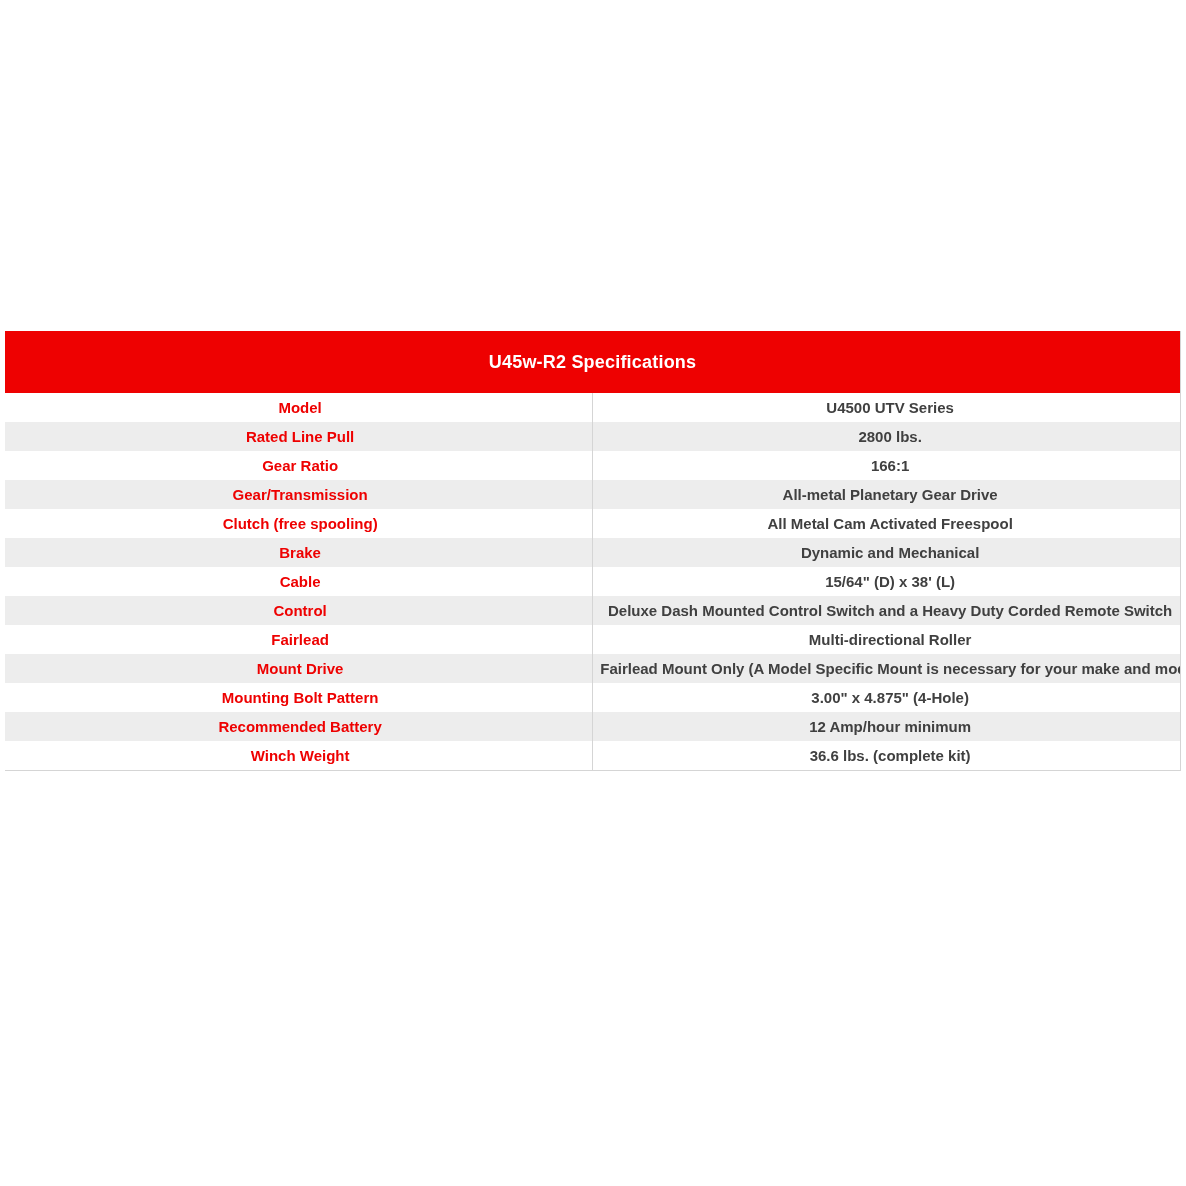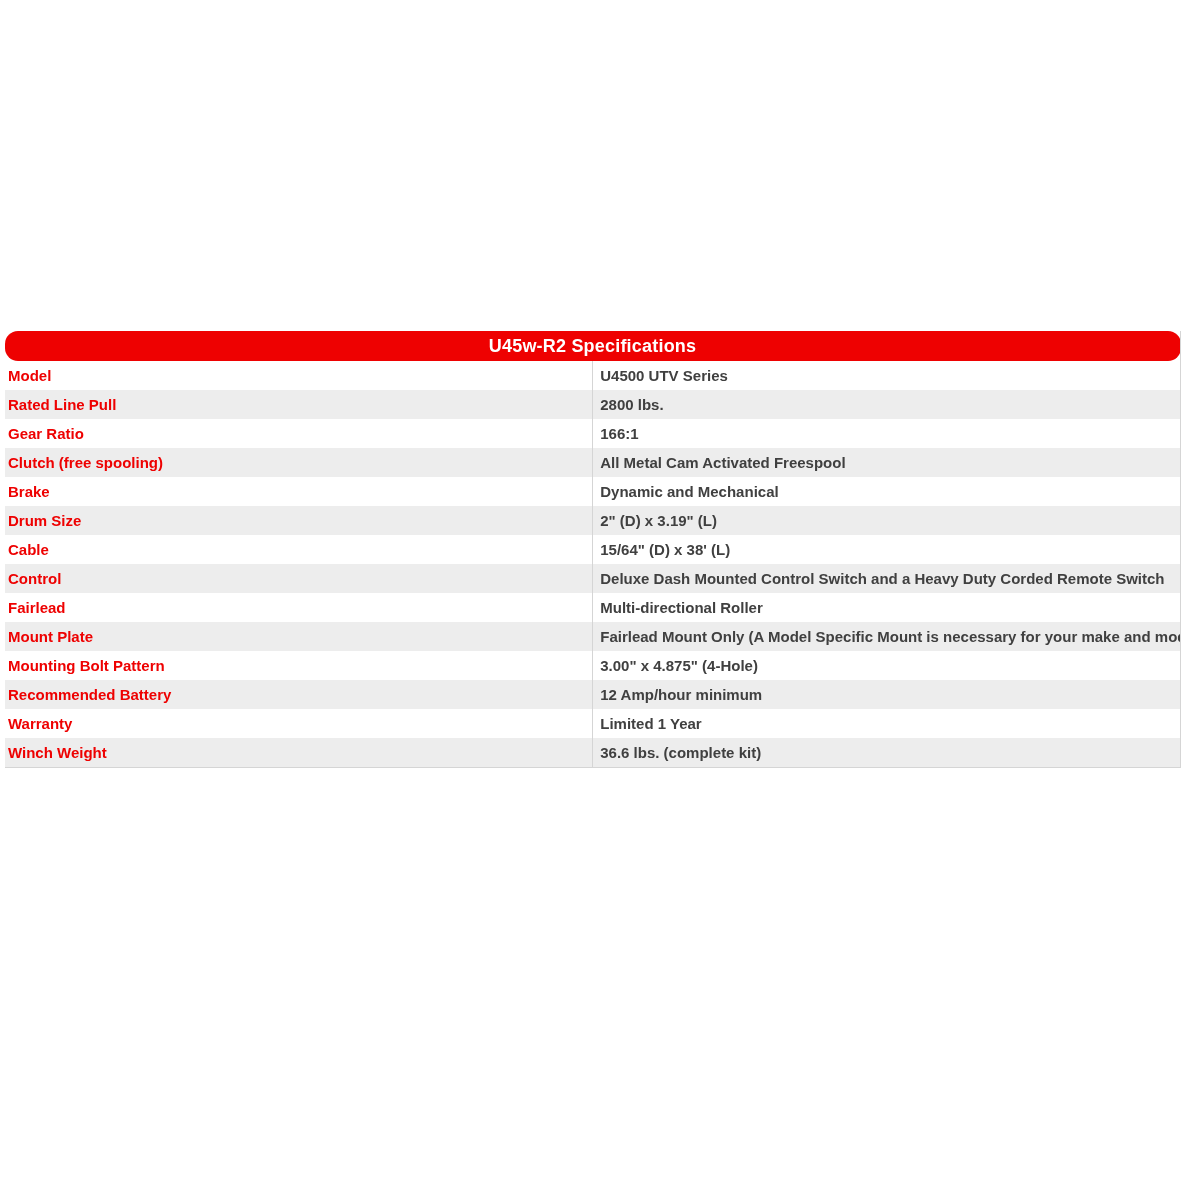--- a/index.html
+++ b/index.html
@@ -26,27 +26,27 @@
     border-bottom: 1px solid var(--border-color, #d5d5d5);
   }
   th.table-title {
     height: 30px;
     background: var(--header-bg, #ee0101);
     color: var(--header-text, #ffffff);
     font-size: 18px;
     font-weight: bold;
     text-align: center;
     vertical-align: middle;
-    padding: 0;
+    padding: 16px;
     letter-spacing: 0.2px;
-    border-radius: 13px;
   }
   tbody tr {
     height: 24px;
     background: #ffffff;
+    text-align: center;
   }
   tbody tr:nth-child(even) {
     background: var(--alt-row-bg, #ededed);
   }
   td {
     vertical-align: middle;
     font-size: 15px;
     font-weight: bold;
     line-height: 29px;
     padding: 0;
@@ -84,71 +84,67 @@
     <td class="spec-label">Rated Line Pull</td>
     <td class="spec-value">2800 lbs.</td>
   </tr>
 
 
   <tr class="spec-row">
     <td class="spec-label">Gear Ratio</td>
     <td class="spec-value">166:1</td>
   </tr>
 
+  <tr class="spec-row">
+    <td class="spec-label">Gear/Transmission</td>
+    <td class="spec-value">All-metal Planetary Gear Drive</td>
+  </tr>
 
   <tr class="spec-row">
     <td class="spec-label">Clutch (free spooling)</td>
     <td class="spec-value">All Metal Cam Activated Freespool</td>
   </tr>
 
   <tr class="spec-row">
     <td class="spec-label">Brake</td>
     <td class="spec-value">Dynamic and Mechanical</td>
   </tr>
 
-  <tr class="spec-row">
-    <td class="spec-label">Drum Size</td>
-    <td class="spec-value">2" (D) x 3.19" (L)</td>
-  </tr>
 
   <tr class="spec-row">
     <td class="spec-label">Cable</td>
     <td class="spec-value">15/64" (D) x 38' (L)</td>
   </tr>
 
   <tr class="spec-row">
     <td class="spec-label">Control</td>
     <td class="spec-value">Deluxe Dash Mounted Control Switch and a Heavy Duty Corded Remote Switch</td>
   </tr>
 
   <tr class="spec-row">
     <td class="spec-label">Fairlead</td>
     <td class="spec-value">Multi-directional Roller</td>
   </tr>
 
 
   <tr class="spec-row">
-    <td class="spec-label">Mount Plate</td>
+    <td class="spec-label">Mount Drive</td>
     <td class="spec-value">Fairlead Mount Only (A Model Specific Mount is necessary for your make and model UTV)</td>
   </tr>
 
   <tr class="spec-row">
     <td class="spec-label">Mounting Bolt Pattern</td>
     <td class="spec-value">3.00" x 4.875" (4-Hole)</td>
   </tr>
 
   <tr class="spec-row">
     <td class="spec-label">Recommended Battery</td>
     <td class="spec-value">12 Amp/hour minimum</td>
   </tr>
 
-  <tr class="spec-row">
-    <td class="spec-label">Warranty</td>
-    <td class="spec-value">Limited 1 Year</td>
-  </tr>
 
   <tr class="spec-row">
     <td class="spec-label">Winch Weight</td>
     <td class="spec-value">36.6 lbs. (complete kit)</td>
   </tr>
 </tbody>
   </table>
 </div>
 
 </body></html>

